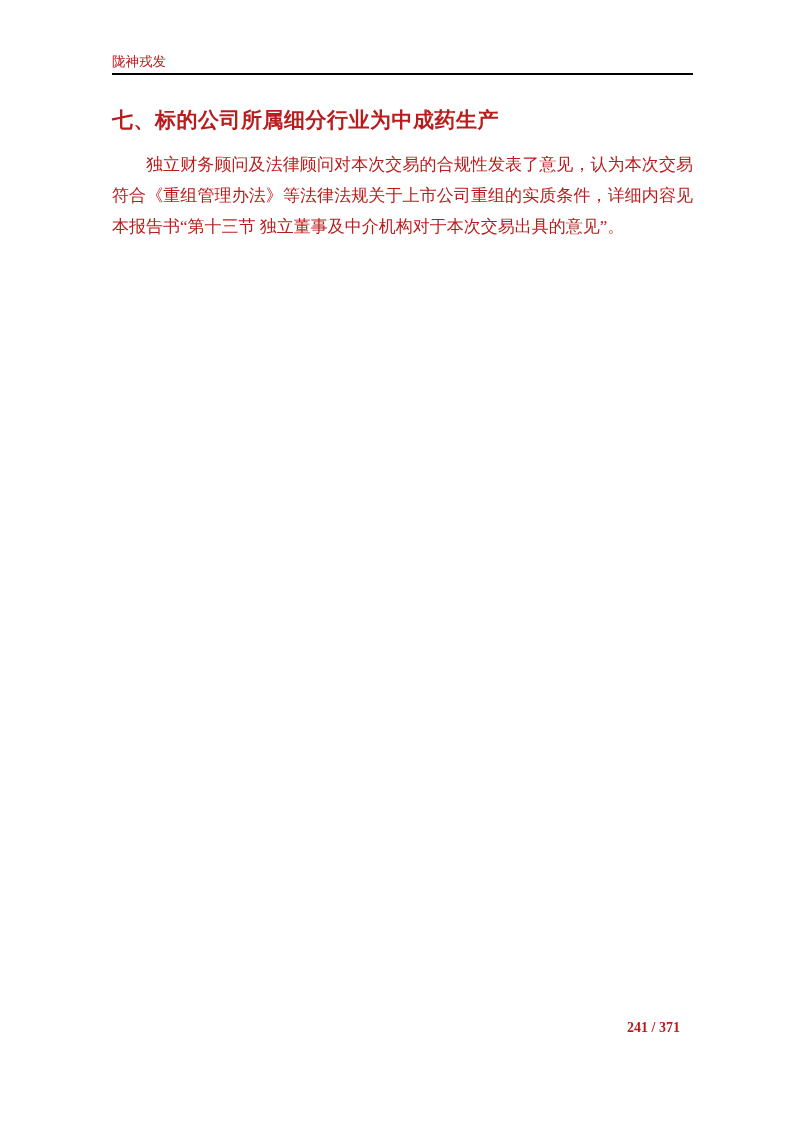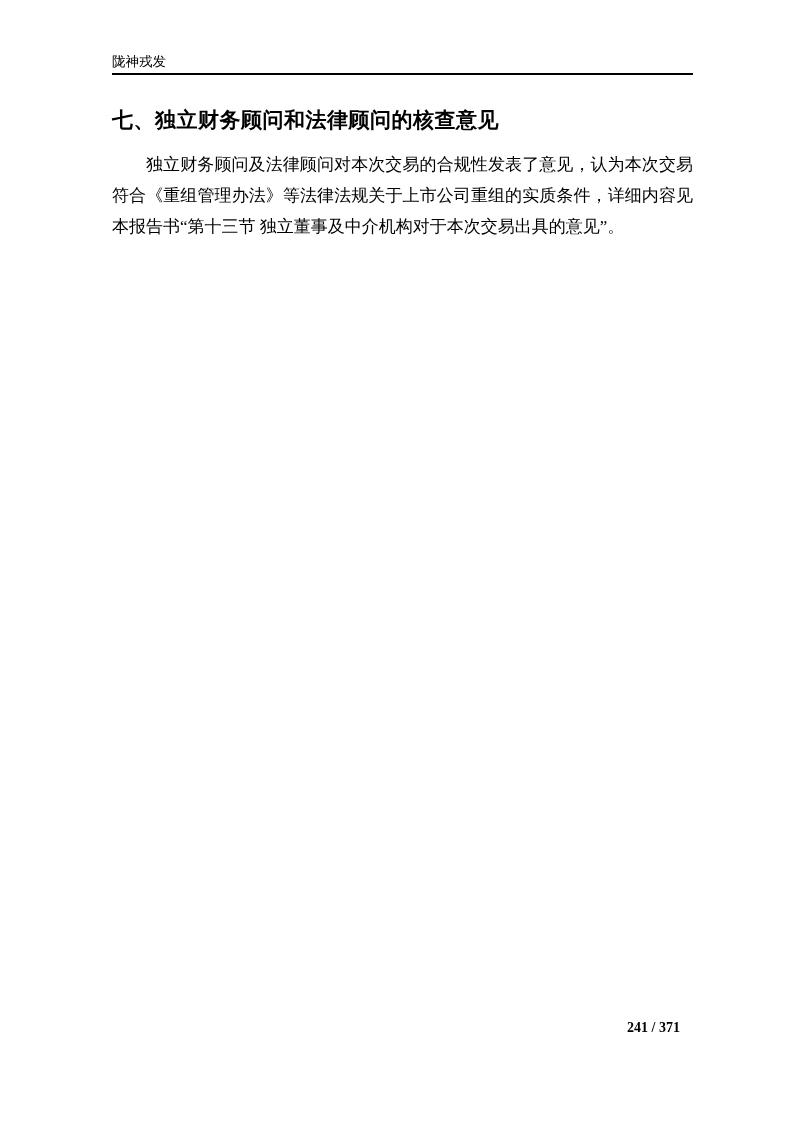--- a/index.html
+++ b/index.html
@@ -6,21 +6,21 @@
     margin: 0;
     padding: 0;
     background: #ffffff;
   }
   .page {
     position: relative;
     width: 793px;
     height: 1122px;
     background: #ffffff;
     overflow: hidden;
-    color: #000000;
+    color: #b91c1c;
     font-family: "Liberation Serif", "DejaVu Serif", serif;
   }
   
   .header {
     position: absolute;
     left: 112px;
     top: 53px;
     width: 581px;
     display: flex;
     justify-content: space-between;
@@ -69,21 +69,21 @@
 </head>
 <body>
 
 <div class="page">
 
   <div class="header">
     <span>陇神戎发</span>
   </div>
 
   <div class="content">
-    <h2 class="section-heading">七、独立财务顾问和法律顾问的核查意见</h2>
+    <h2 class="section-heading">七、标的公司所属细分行业为中成药生产</h2>
     <p class="indent">独立财务顾问及法律顾问对本次交易的合规性发表了意见，认为本次交易符合《重组管理办法》等法律法规关于上市公司重组的实质条件，详细内容见本报告书“第十三节 独立董事及中介机构对于本次交易出具的意见”。</p>
   </div>
 
   <div class="footer">
     <span>241 / 371</span>
   </div>
 
 </div>
 
 </body></html>

